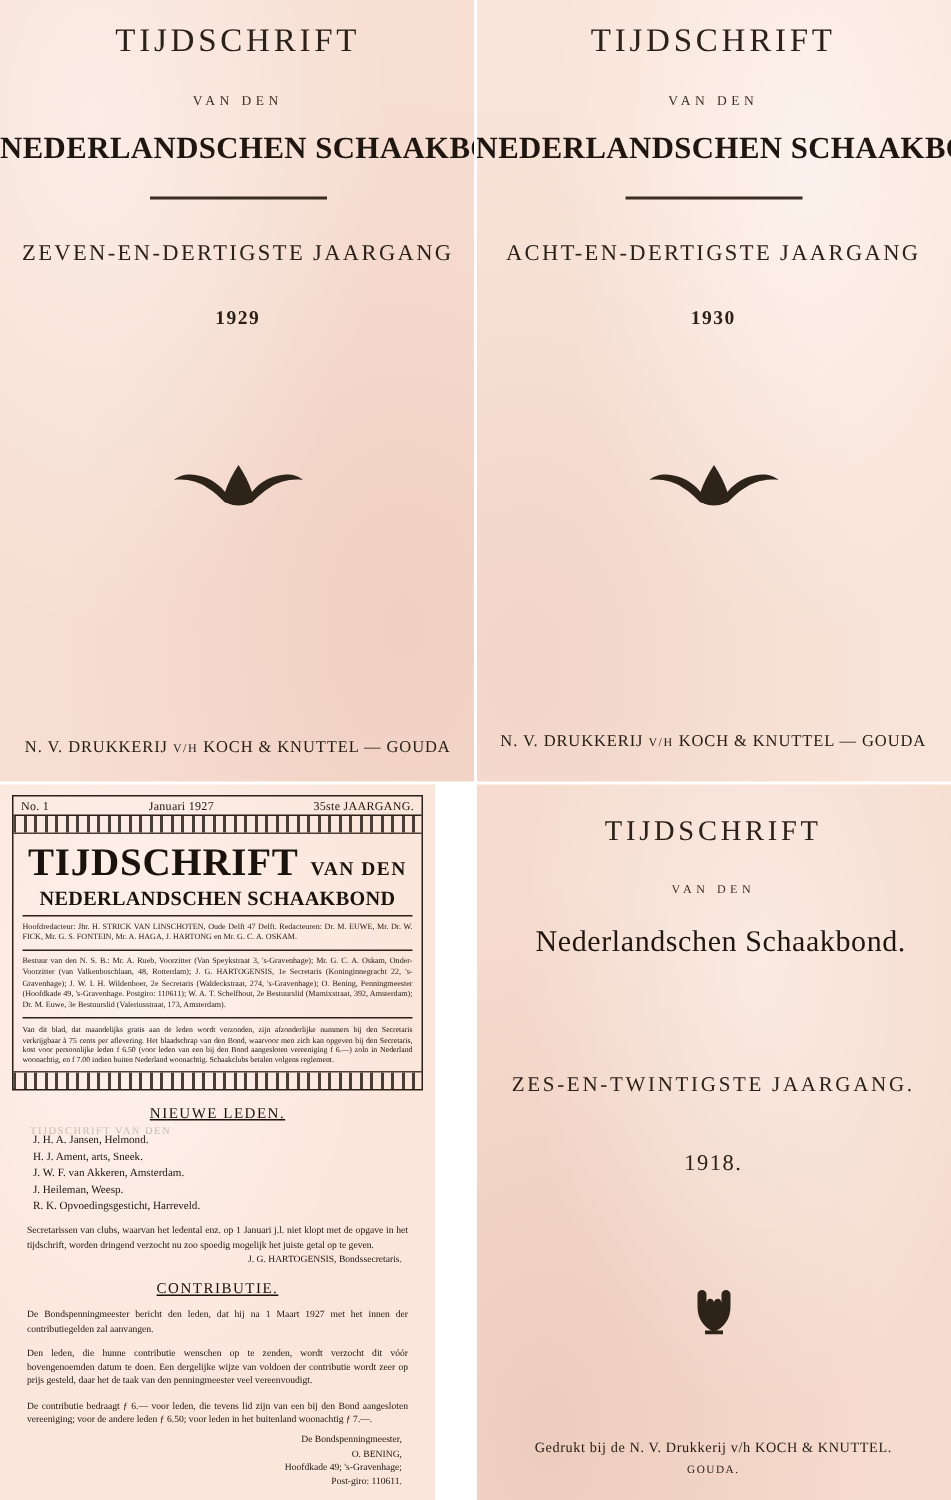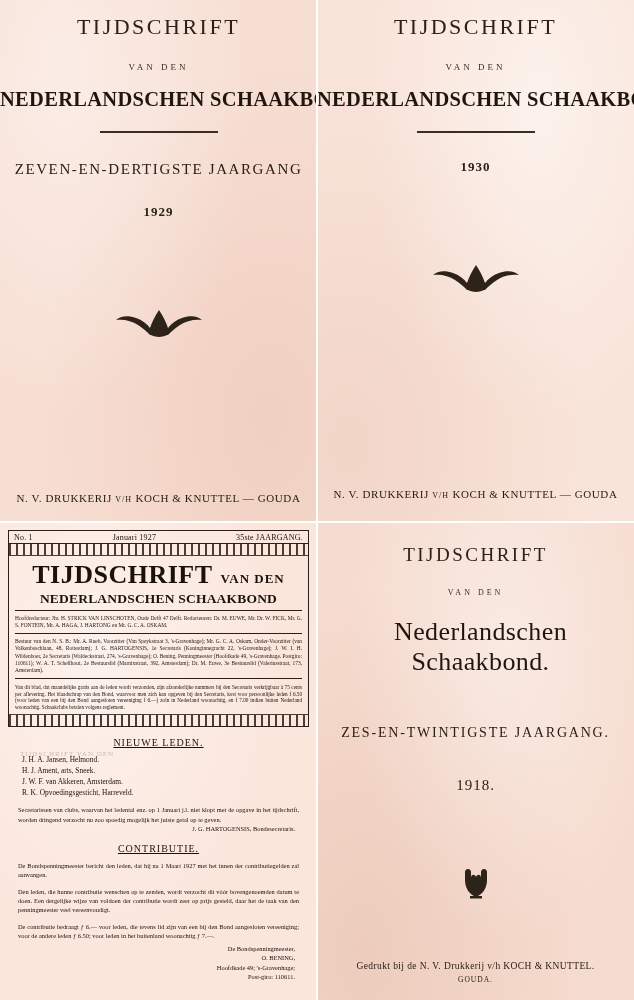--- a/index.html
+++ b/index.html
@@ -33,21 +33,21 @@
   
   #q-tr {
     left: 317px; top: 0; width: 317px; height: 522px;
     background: #f9e4d9;
     background-image:
       radial-gradient(ellipse at 70% 20%, rgba(255,255,255,0.5) 0%, rgba(255,255,255,0) 55%),
       radial-gradient(ellipse at 10% 85%, rgba(205,145,120,0.18) 0%, rgba(205,145,120,0) 60%);
   }
   
   #q-bl {
-    left: 0; top: 522px; width: 317px; height: 478px;
+    left: 0; top: 522px; width: 290px; height: 478px;
     background: #fbe6dc;
     background-image:
       radial-gradient(ellipse at 30% 30%, rgba(255,255,255,0.45) 0%, rgba(255,255,255,0) 60%);
   }
   
   #q-br {
     left: 317px; top: 522px; width: 317px; height: 478px;
     background: #f6dccf;
     background-image:
       radial-gradient(ellipse at 60% 25%, rgba(255,255,255,0.40) 0%, rgba(255,255,255,0) 60%),
@@ -225,30 +225,30 @@
     color: #2b2118;
     margin-top: 22px;
   }
   .br-vanden {
     font-size: 8px;
     letter-spacing: 3px;
     margin-top: 22px;
     color: #3a2d22;
   }
   .br-bond {
-    font-size: 26px;
+    font-size: 20px;
     letter-spacing: 0.4px;
     margin-top: 20px;
     color: #1f1610;
     margin-left: 10px;
   }
   .br-jaar {
     font-size: 14px;
     letter-spacing: 1.8px;
-    margin-top: 48px;
+    margin-top: 76px;
     color: #2b2118;
   }
   .br-year {
     font-size: 15px;
     letter-spacing: 1px;
     margin-top: 36px;
     color: #2b2118;
   }
   .br-orn {
     margin-top: 72px;
@@ -302,20 +302,21 @@
       <span>—</span>
       <span>GOUDA</span>
     </div>
   </div>
 
   <div class="quad" id="q-tr">
     <div class="ctr t-main">TIJDSCHRIFT</div>
     <div class="ctr t-vanden">VAN DEN</div>
     <div class="ctr t-bond">NEDERLANDSCHEN SCHAAKBOND</div>
     <div class="rule"></div>
+    <div class="ctr t-jaargang">ACHT-EN-DERTIGSTE  JAARGANG</div>
     <div class="ctr t-year">1930</div>
     <div class="ctr ornament">
       <svg width="90" height="32" viewBox="0 0 90 32" aria-hidden="true">
         <path d="M45 4 C41 10 38 16 36 22 C33 18 28 14 22 12 C14 9 6 10 2 14 C10 13 18 15 24 19 C29 22 33 26 36 29 L54 29 C57 26 61 22 66 19 C72 15 80 13 88 14 C84 10 76 9 68 12 C62 14 57 18 54 22 C52 16 49 10 45 4 Z" fill="#2e2319"></path>
         <ellipse cx="45" cy="26" rx="10" ry="5" fill="#2e2319"></ellipse>
       </svg>
     </div>
     <div class="ctr t-printer" style="bottom:22px;">
       <span>N. V. DRUKKERIJ</span>
       <span class="sm">V/H</span>
@@ -346,20 +347,21 @@
         <div class="bl-hr"></div>
         <div class="bl-note">Van dit blad, dat maandelijks gratis aan de leden wordt verzonden, zijn afzonderlijke nummers bij den Secretaris verkrijgbaar à 75 cents per aflevering. Het blaadschrap van den Bond, waarvoor men zich kan opgeven bij den Secretaris, kost voor persoonlijke leden f 6.50 (voor leden van een bij den Bond aangesloten vereeniging f 6.—) zoln in Nederland woonachtig, en f 7.00 indien buiten Nederland woonachtig. Schaakclubs betalen volgens reglement.</div>
         <div class="bl-deco2"></div>
       </div>
 
       <div class="bl-section">NIEUWE LEDEN.</div>
       <div class="bl-list">
         <div>J. H. A. Jansen, Helmond.</div>
         <div>H. J. Ament, arts, Sneek.</div>
         <div>J. W. F. van Akkeren, Amsterdam.</div>
+        <div>J. Heileman, Weesp.</div>
         <div>R. K. Opvoedingsgesticht, Harreveld.</div>
       </div>
 
       <div class="bl-para">Secretarissen van clubs, waarvan het ledental enz. op 1 Januari j.l. niet klopt met de opgave in het tijdschrift, worden dringend verzocht nu zoo spoedig mogelijk het juiste getal op te geven.</div>
       <div class="bl-sign">J. G. HARTOGENSIS, Bondssecretaris.</div>
 
       <div class="bl-section">CONTRIBUTIE.</div>
       <div class="bl-para">De Bondspenningmeester bericht den leden, dat hij na 1 Maart 1927 met het innen der contributiegelden zal aanvangen.</div>
       <div class="bl-para">Den leden, die hunne contributie wenschen op te zenden, wordt verzocht dit vóór bovengenoemden datum te doen. Een dergelijke wijze van voldoen der contributie wordt zeer op prijs gesteld, daar het de taak van den penningmeester veel vereenvoudigt.</div>
       <div class="bl-para">De contributie bedraagt ƒ 6.— voor leden, die tevens lid zijn van een bij den Bond aangesloten vereeniging; voor de andere leden ƒ 6.50; voor leden in het buitenland woonachtig ƒ 7.—.</div>

